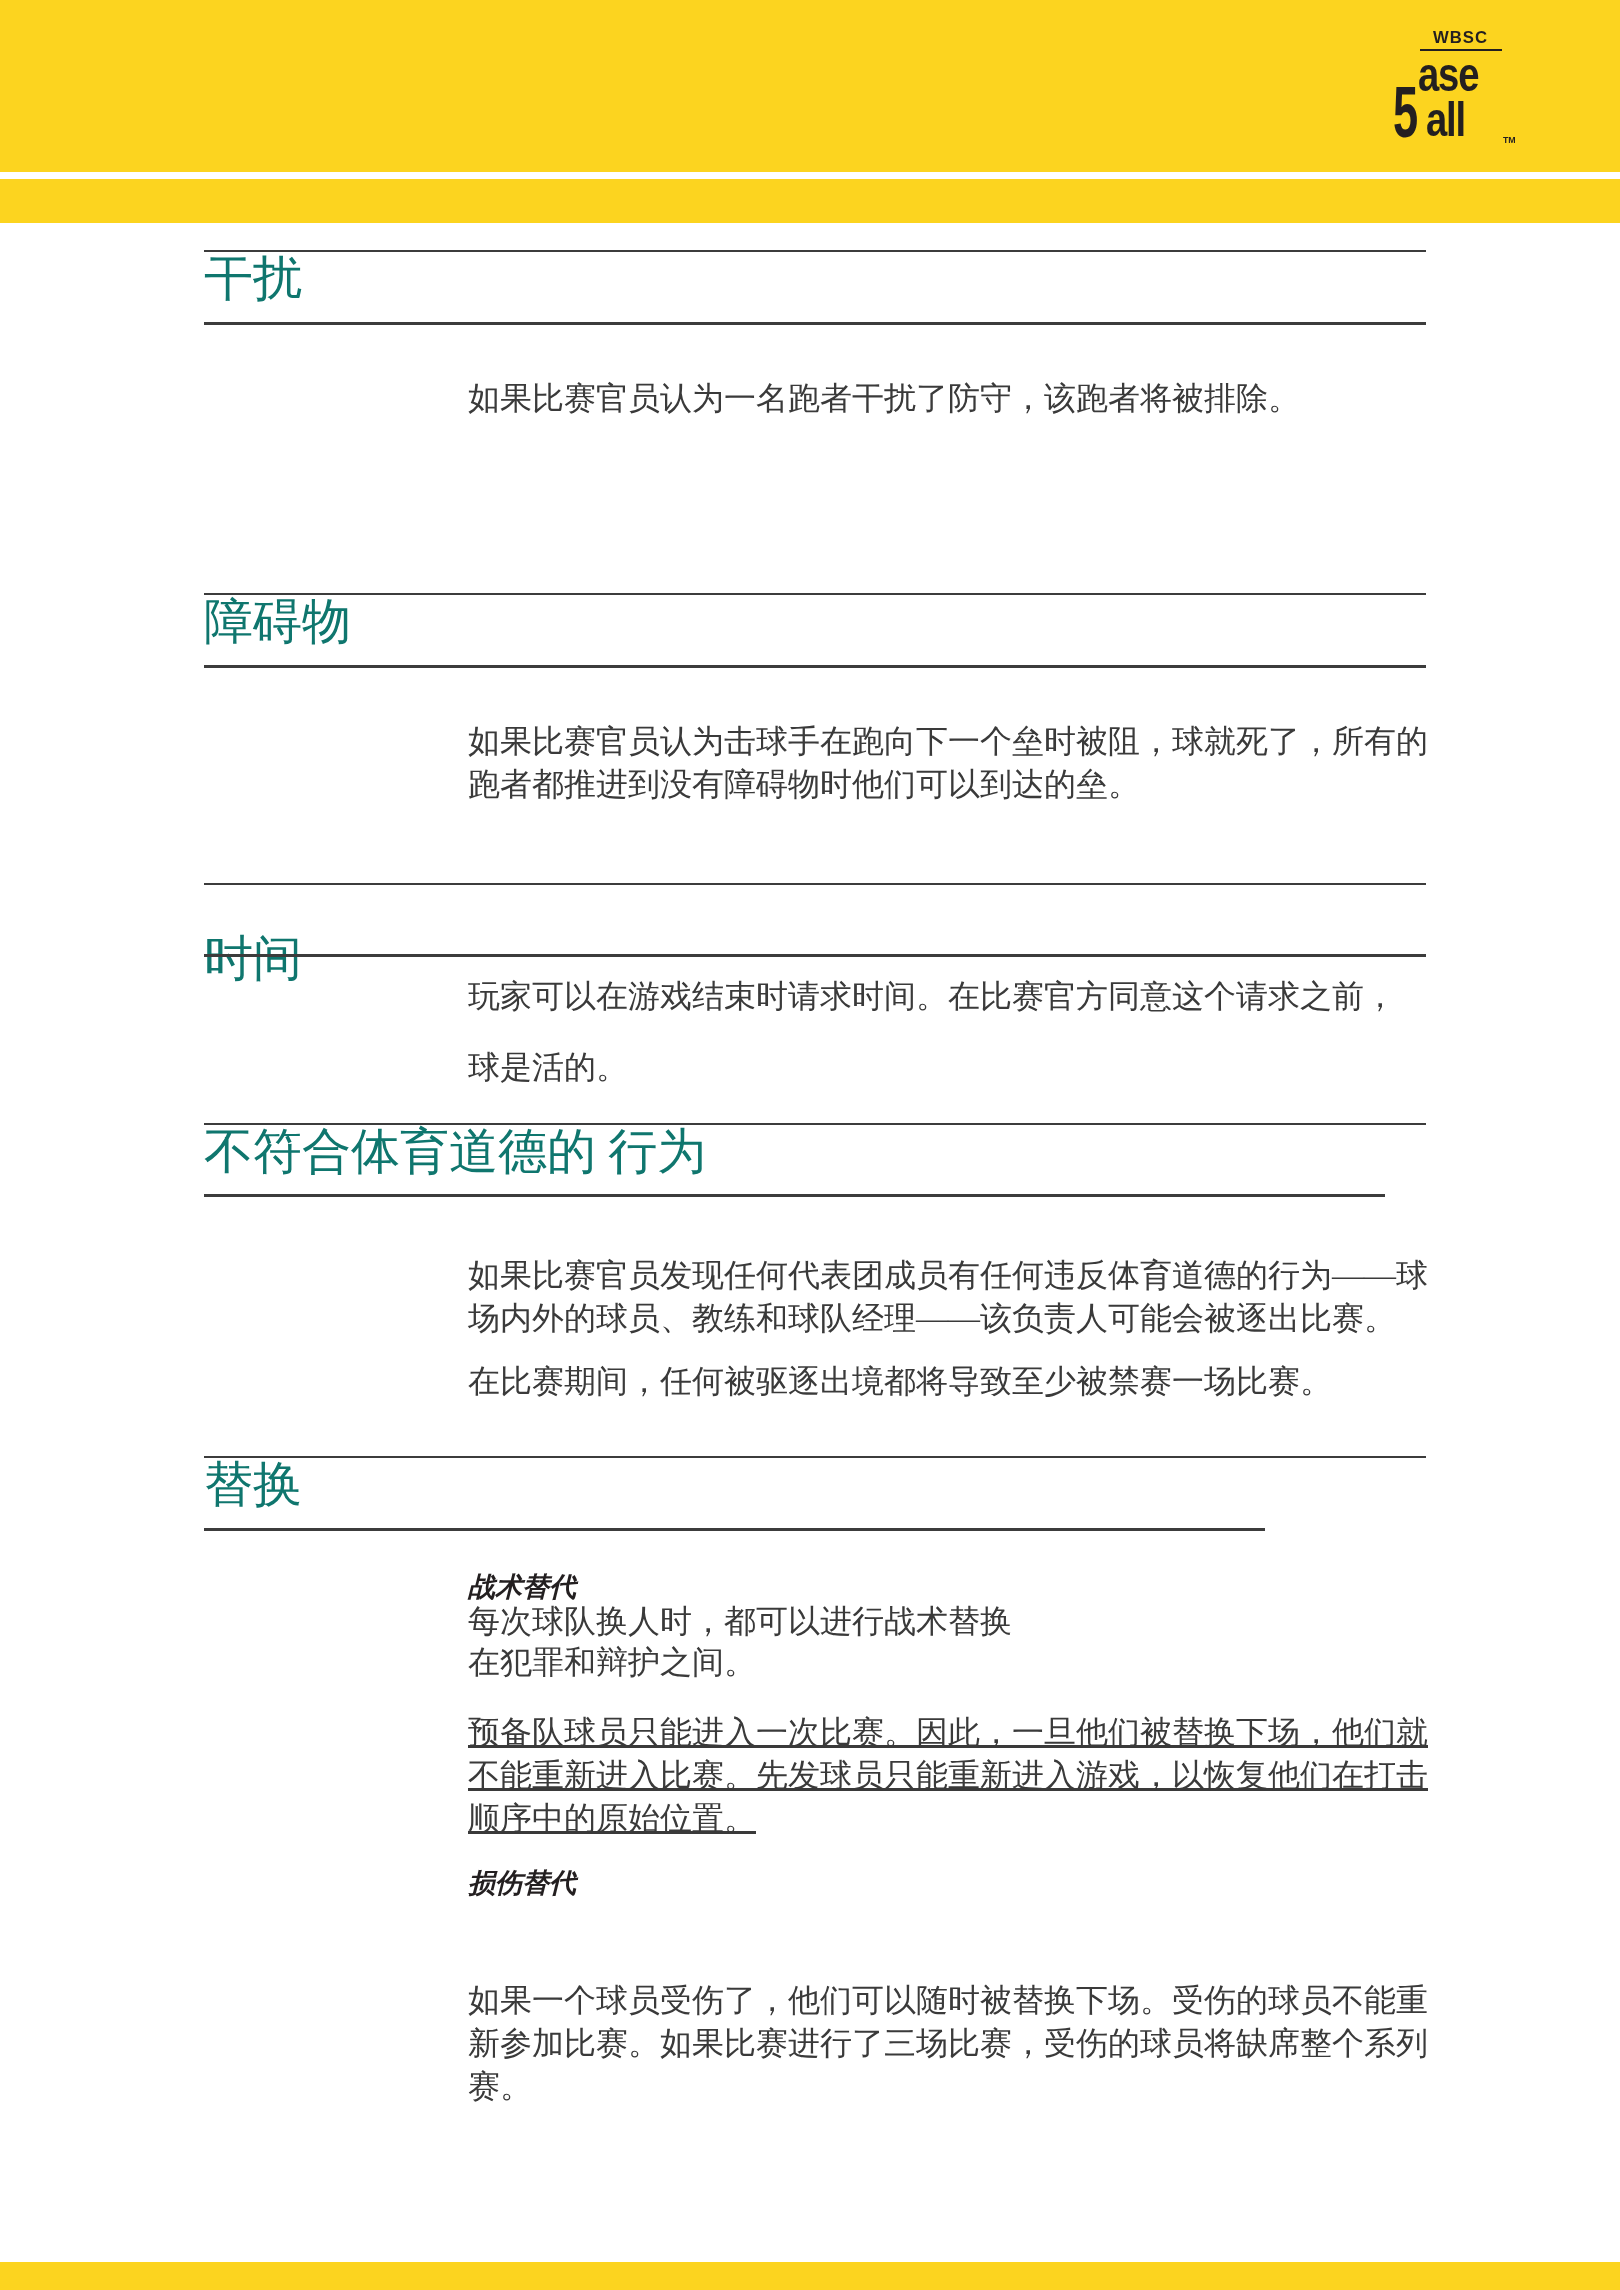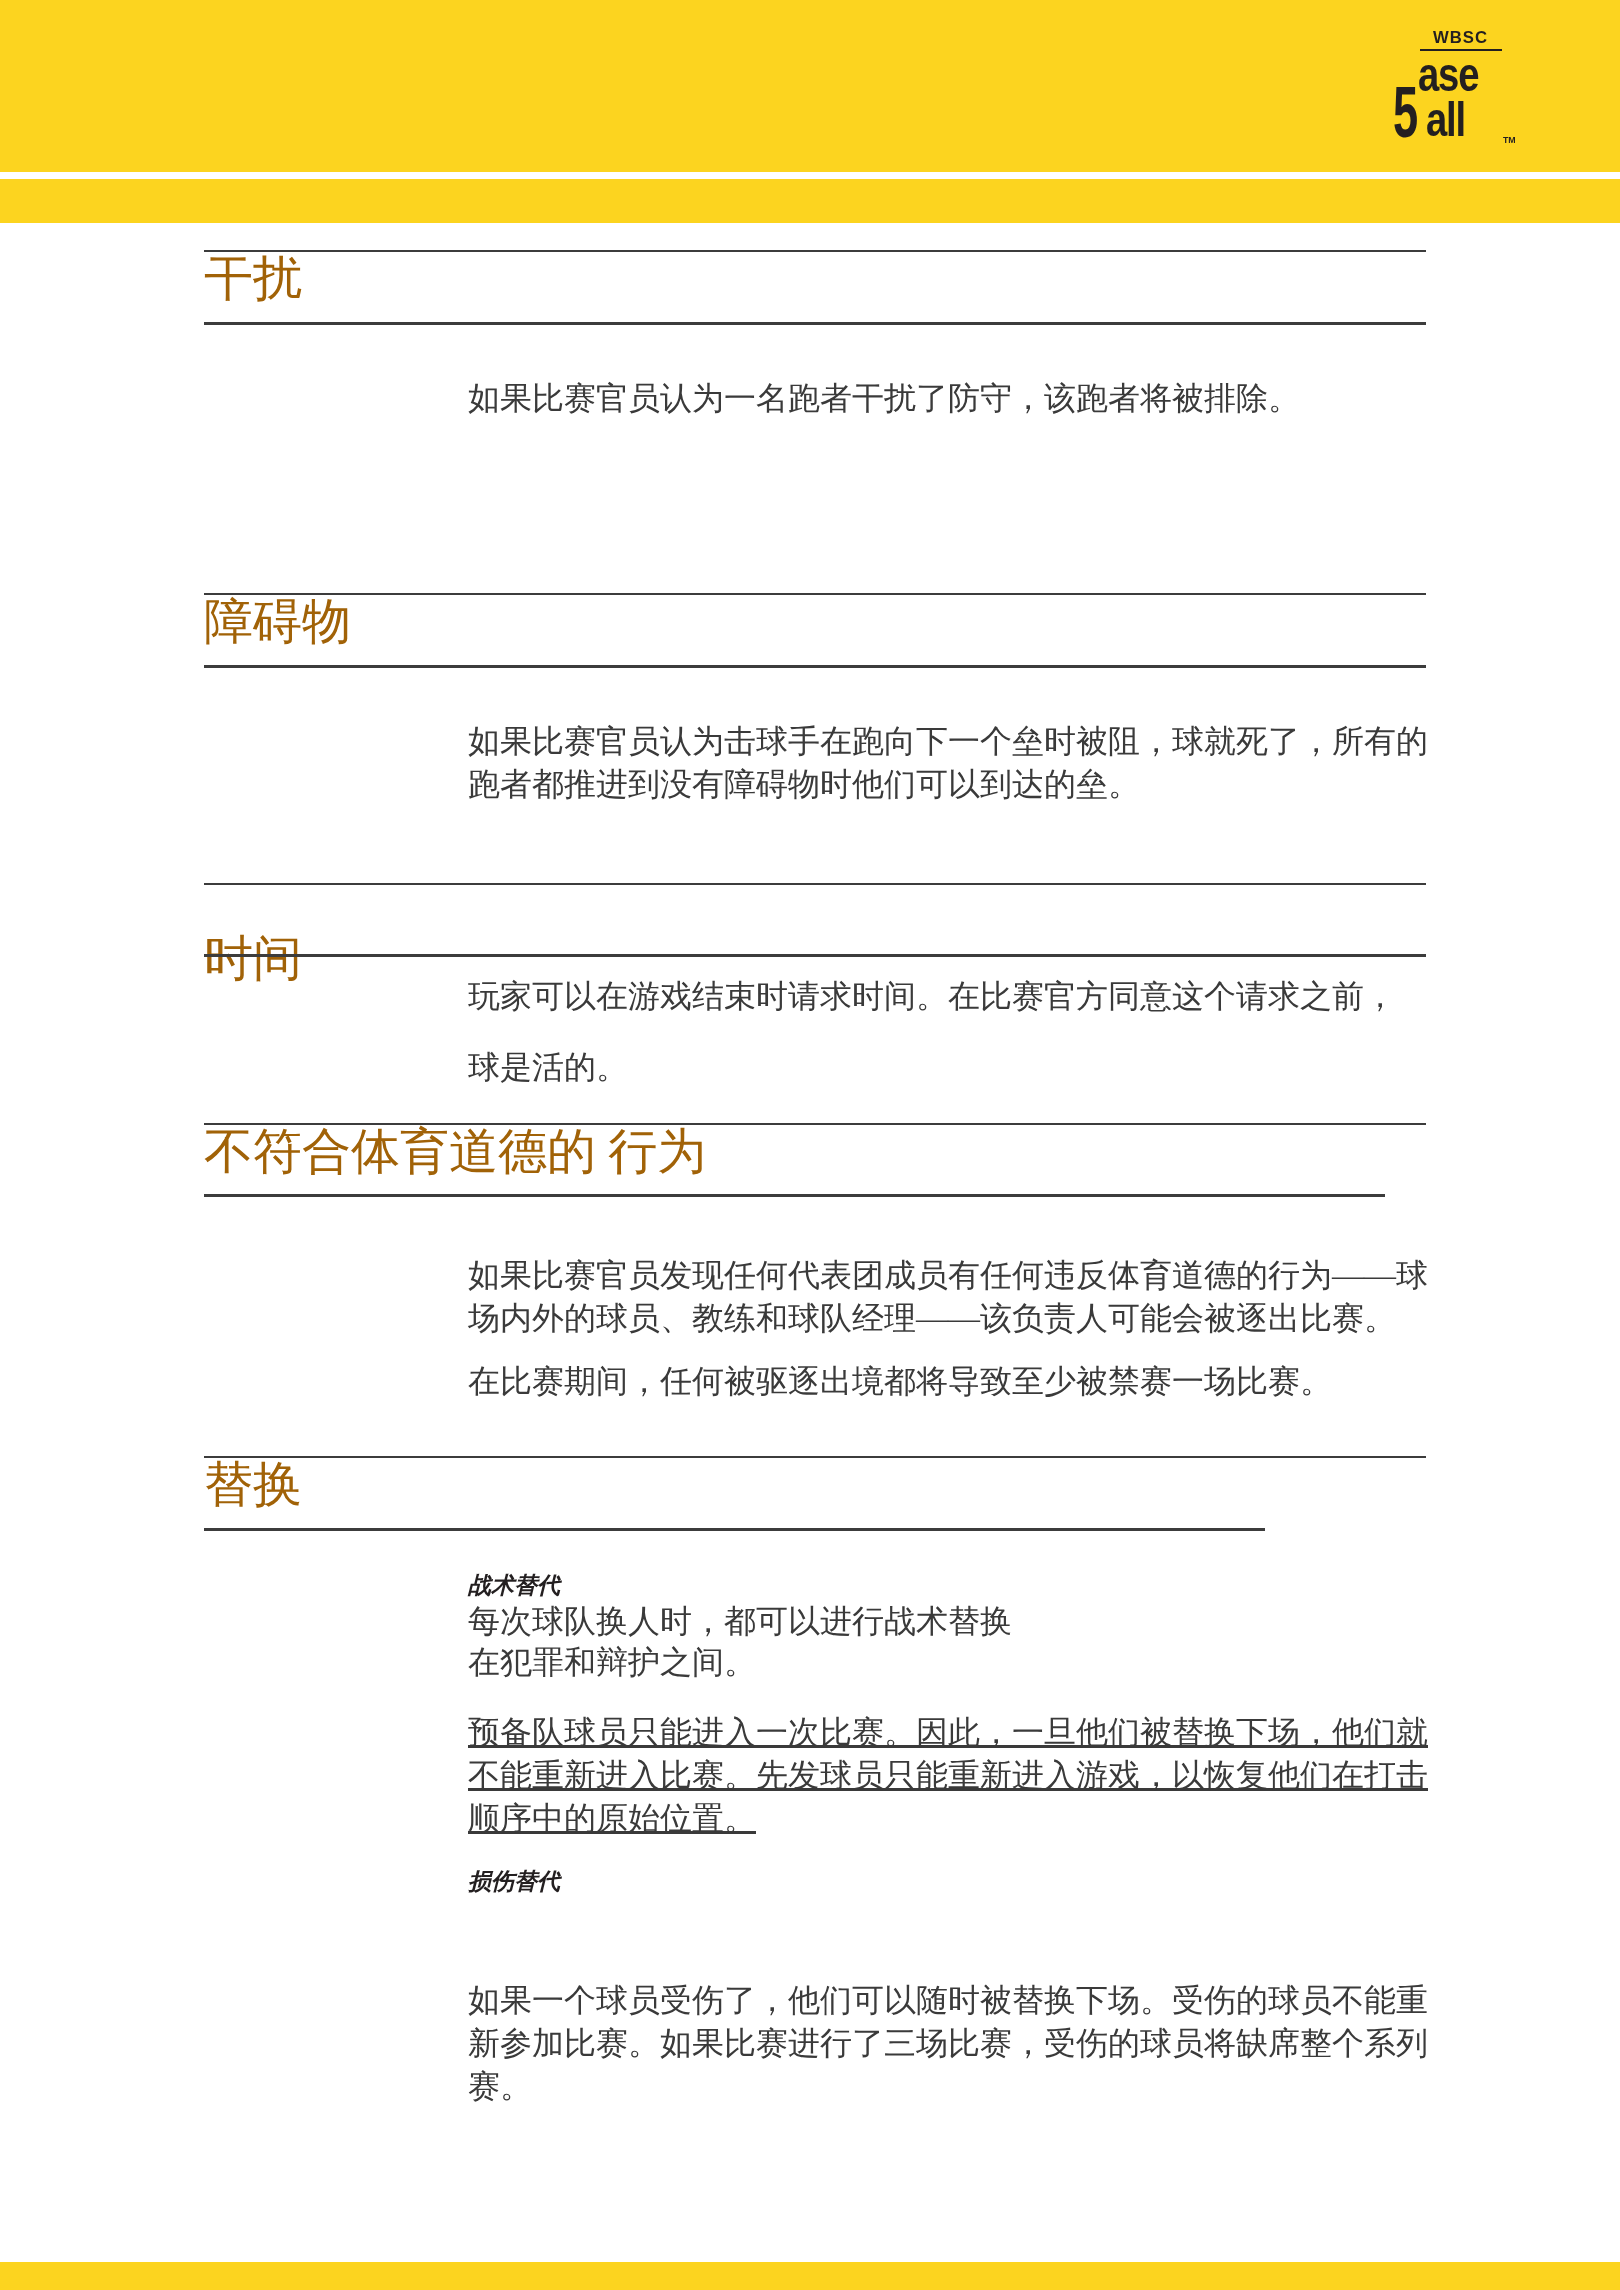--- a/index.html
+++ b/index.html
@@ -146,39 +146,39 @@
   }
   .sec-rule-top { height: 2px; }
   .sec-rule-bottom { height: 2.9px; }
 
   .sec-heading {
     position: absolute;
     left: 204px;
     font-family: "Liberation Serif", "DejaVu Serif", serif;
     font-size: 49px;
     line-height: 1;
-    color: #a16207;
+    color: #0f766e;
     white-space: nowrap;
   }
 
   .body-text {
     position: absolute;
     left: 468px;
     font-family: "Liberation Serif", "DejaVu Serif", serif;
     font-size: 32px;
     line-height: 43px;
     color: #3a3a3a;
     width: 980px;
   }
 
   .sub-heading {
     position: absolute;
     left: 468px;
     font-family: "Liberation Serif", "DejaVu Serif", serif;
-    font-size: 23px;
+    font-size: 27px;
     font-weight: bold;
     font-style: italic;
     color: #231f20;
     line-height: 1;
     white-space: nowrap;
   }
 </style>
 </head>
 <body>
 

